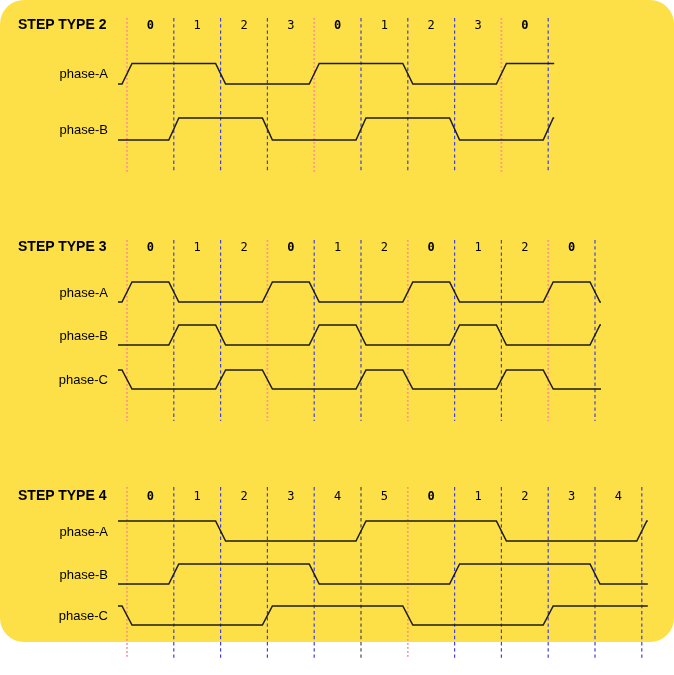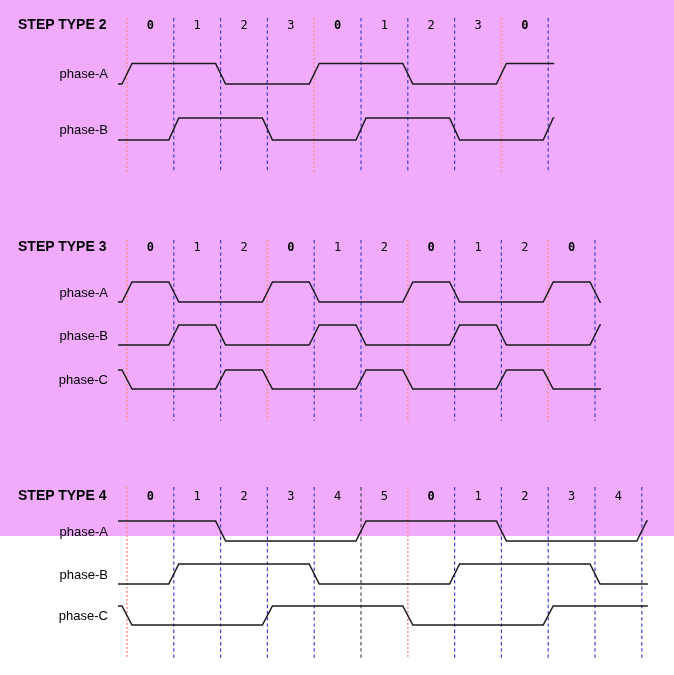--- a/index.html
+++ b/index.html
@@ -7,22 +7,23 @@
     padding: 0;
     background: #ffffff;
     width: 674px;
     height: 675px;
     overflow: hidden;
     font-family: "Liberation Sans", sans-serif;
   }
   #stage {
     position: relative;
     width: 674px;
-    height: 536px;
-    background: #f0abfc;
+    height: 642px;
+    background: #fde047;
+    border-radius: 24px;
   }
   svg { display: block; }
   .t-title {
     font-family: "Liberation Sans", sans-serif;
     font-size: 14px;
     font-weight: bold;
     fill: #000000;
   }
   .t-num {
     font-family: "DejaVu Sans Mono", monospace;

